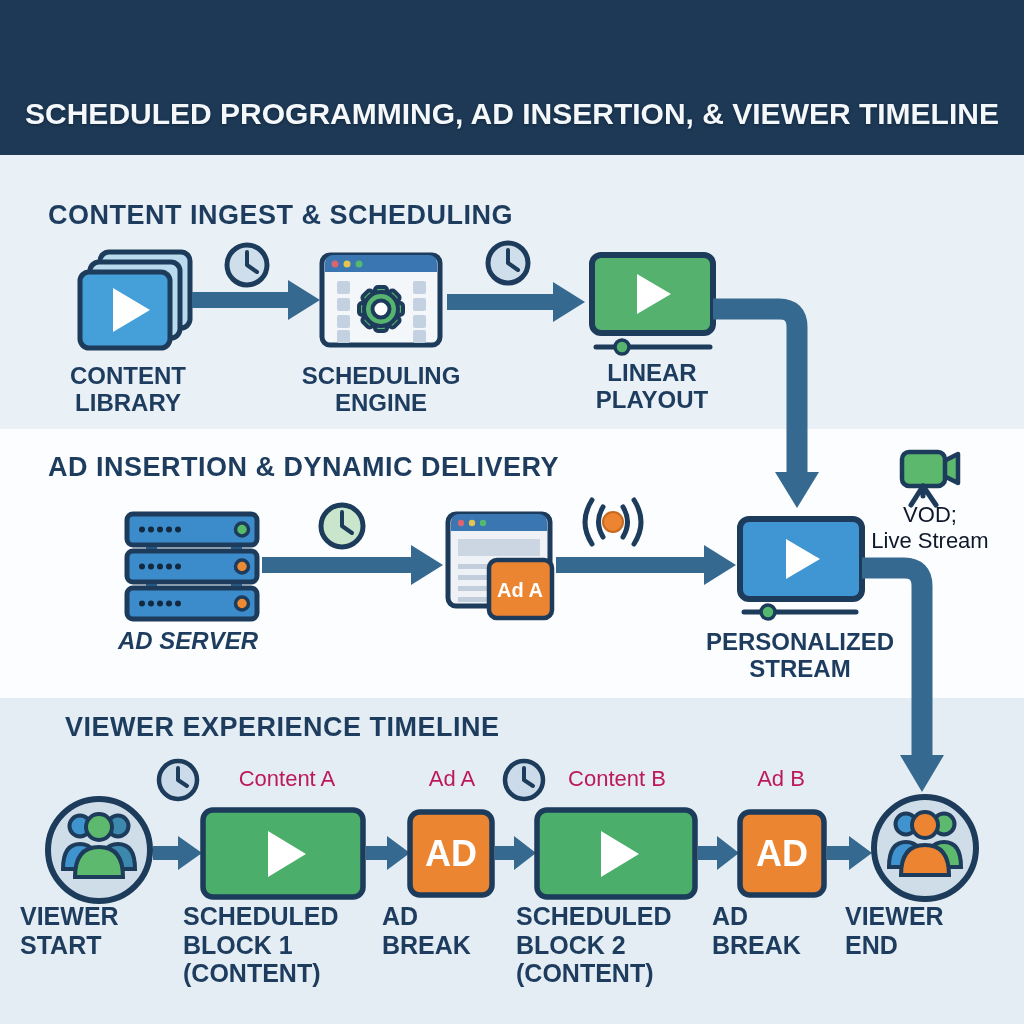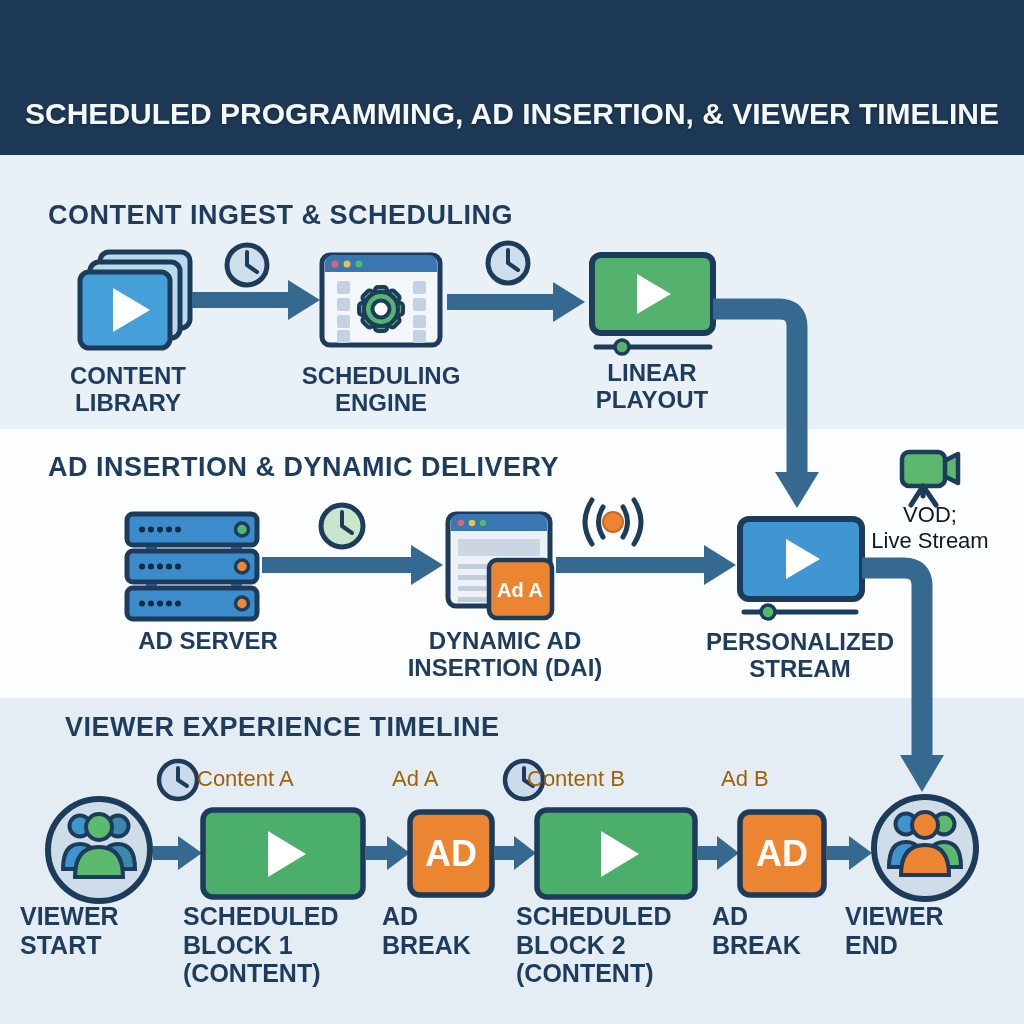--- a/index.html
+++ b/index.html
@@ -20,21 +20,21 @@
     text-shadow:0 2px 4px rgba(0,0,0,0.35);
   }
   .main-subtitle{
     top:97px;left:0;right:0;text-align:center;
     font-size:30px;font-weight:bold;letter-spacing:0;color:#f4f8fb;
     text-shadow:0 1px 3px rgba(0,0,0,0.35);
   }
   .sec-heading{font-size:27px;font-weight:bold;letter-spacing:0.5px;}
   .node-label{text-align:center;font-weight:bold;font-size:24px;line-height:1.14;}
   .big-label{font-weight:bold;font-size:25px;line-height:1.14;}
-  .marker{text-align:left;font-size:22px;font-weight:normal;color:#a16207;}
+  .marker{text-align:center;font-size:22px;font-weight:normal;color:#be185d;}
   .vod{text-align:center;font-size:22px;font-weight:normal;color:#0f172a;line-height:1.18;}
 
   svg.overlay{position:absolute;top:0;left:0;}
 </style>
 </head>
 <body>
 
 <div class="canvas">
 
   <div class="band band-header"></div>
@@ -262,23 +262,21 @@
   <div class="txt sec-heading" style="left:48px;top:452px;">AD INSERTION &amp; DYNAMIC DELIVERY</div>
   <div class="txt sec-heading" style="left:65px;top:712px;text-align:right;">VIEWER EXPERIENCE TIMELINE</div>
 
   <div class="txt node-label" style="left:38px;width:180px;top:362px;">CONTENT
 LIBRARY</div>
   <div class="txt node-label" style="left:291px;width:180px;top:362px;">SCHEDULING
 ENGINE</div>
   <div class="txt node-label" style="left:562px;width:180px;top:359px;">LINEAR
 PLAYOUT</div>
 
-  <div class="txt node-label" style="left:108px;width:200px;top:627px;">AD SERVER</div>
-  <div class="txt node-label" style="left:395px;width:220px;top:627px;">DYNAMIC AD
-INSERTION (DAI)</div>
+  <div class="txt node-label" style="left:88px;width:200px;top:627px;font-style:italic;">AD SERVER</div>
   <div class="txt node-label" style="left:690px;width:220px;top:628px;">PERSONALIZED
 STREAM</div>
   <div class="txt vod" style="left:850px;width:160px;top:502px;">VOD;
 Live Stream</div>
 
   <div class="txt marker" style="left:197px;width:180px;top:766px;">Content A</div>
   <div class="txt marker" style="left:392px;width:120px;top:766px;">Ad A</div>
   <div class="txt marker" style="left:527px;width:180px;top:766px;">Content B</div>
   <div class="txt marker" style="left:721px;width:120px;top:766px;">Ad B</div>
 

